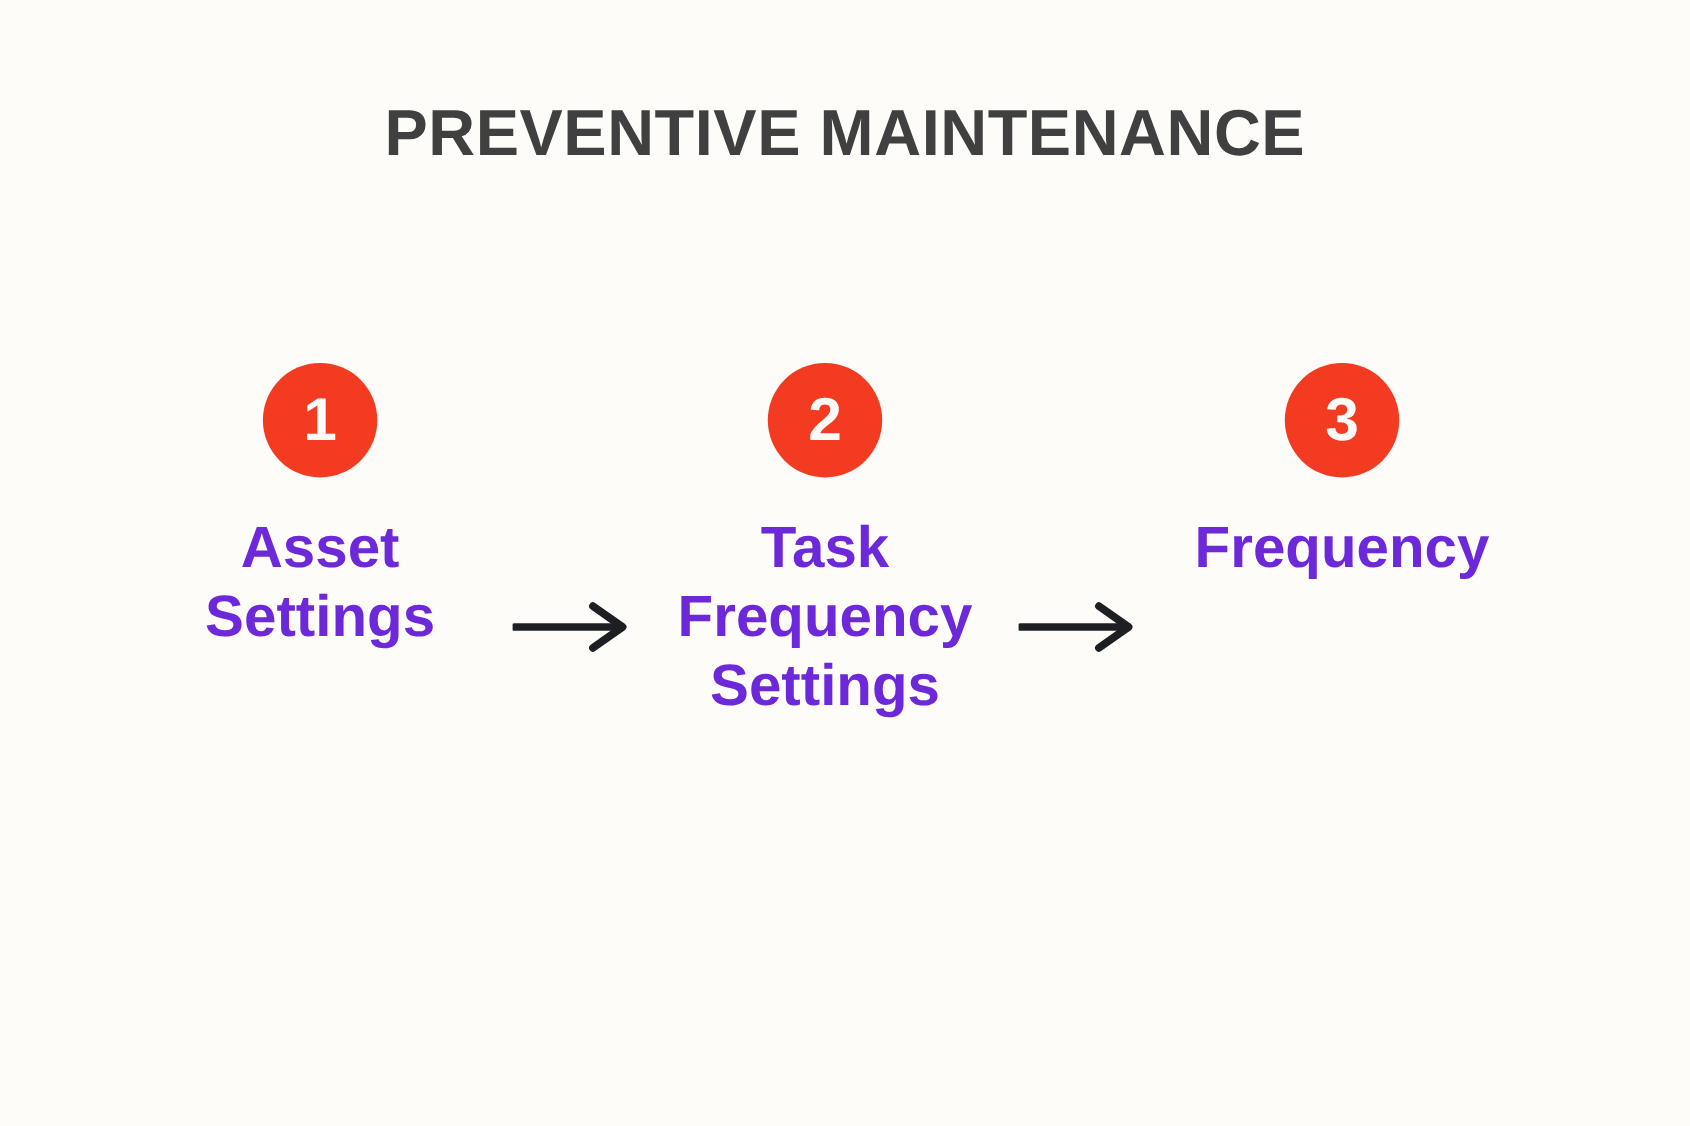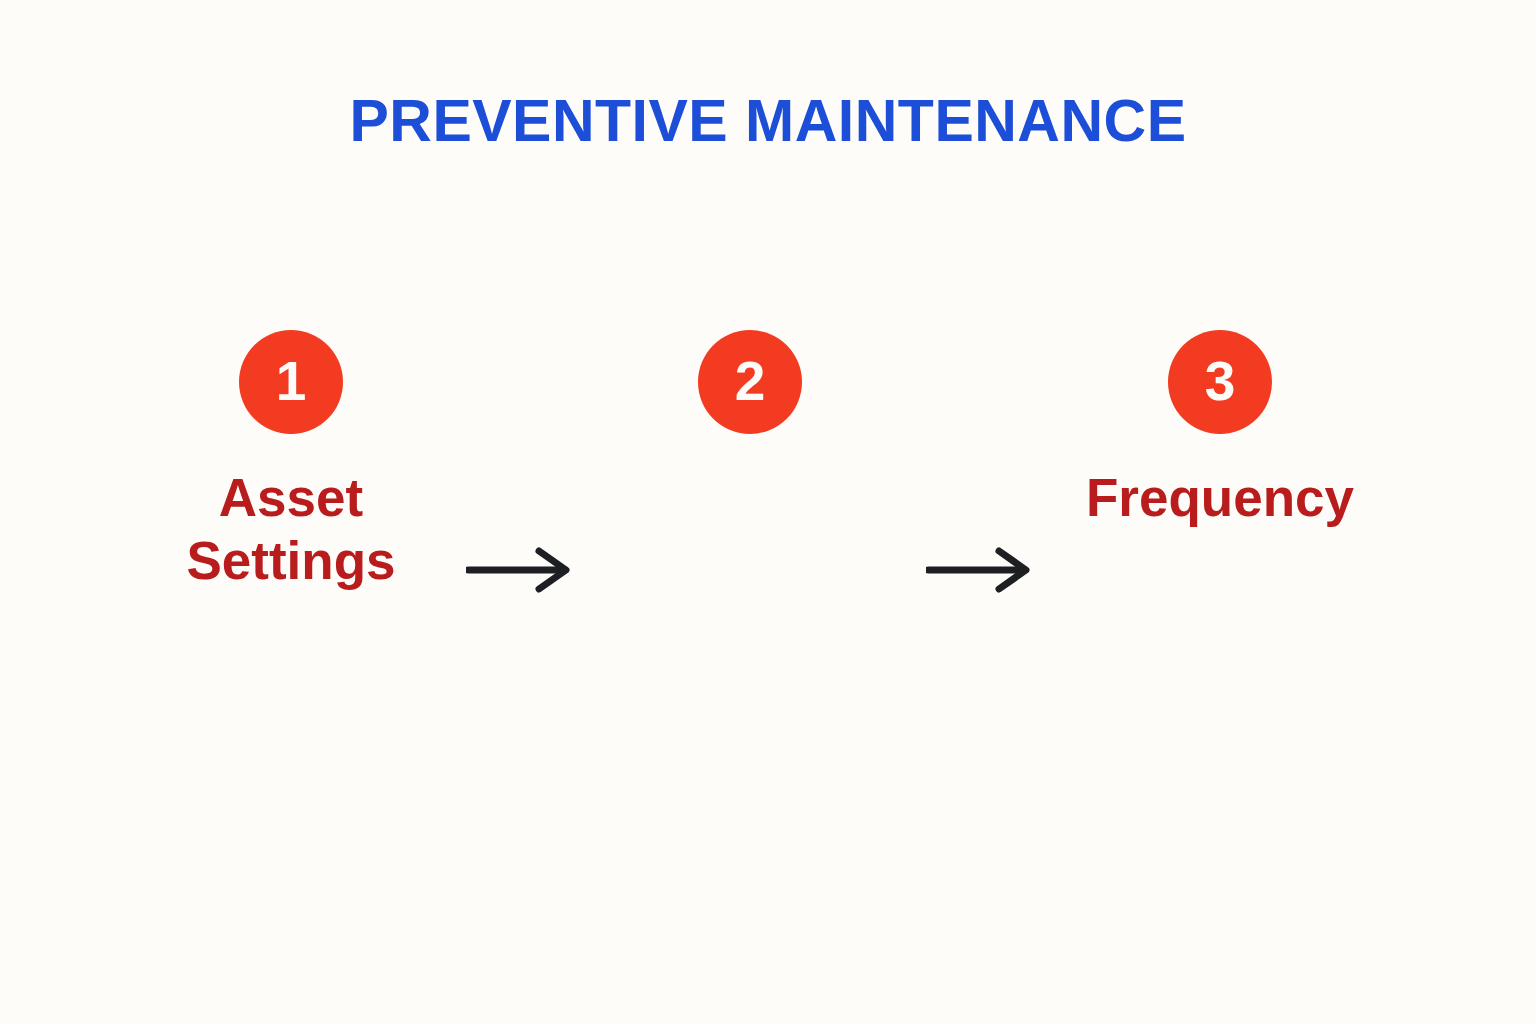--- a/index.html
+++ b/index.html
@@ -33,21 +33,21 @@
     width: 1536px;
     text-align: center;
   }
   .title-line {
     display: block;
     font-family: "Liberation Sans", sans-serif;
     font-weight: 700;
     font-size: 59px;
     line-height: 66px;
     letter-spacing: 0.5px;
-    color: #1d4ed8;
+    color: #404040;
     white-space: nowrap;
   }
 
   
   .flow {
     position: absolute;
     left: 0;
     top: 330px;
     width: 1536px;
     height: 400px;
@@ -84,21 +84,21 @@
     display: block;
     transform: translateY(-1px);
   }
 
   .step-label {
     margin-top: 32px;
     font-family: "Liberation Sans", sans-serif;
     font-weight: 700;
     font-size: 53px;
     line-height: 63px;
-    color: #b91c1c;
+    color: #6d28d9;
   }
   .step-label .lbl-line {
     display: block;
     white-space: nowrap;
   }
 
   
   .arrow {
     position: absolute;
     top: 216px;
@@ -134,20 +134,25 @@
       <svg width="104" height="48" viewBox="0 0 104 48" fill="none" xmlns="http://www.w3.org/2000/svg" aria-hidden="true">
         <path d="M2 24 H92" stroke="#1d1f22" stroke-width="7" stroke-linecap="round"></path>
         <path d="M73 5 L100 24 L73 43" stroke="#1d1f22" stroke-width="7" stroke-linecap="round" stroke-linejoin="round" fill="none"></path>
       </svg>
     </div>
 
     <div class="step step-2">
       <div class="badge">
         <span class="badge-num">2</span>
       </div>
+      <div class="step-label">
+        <span class="lbl-line">Task</span>
+        <span class="lbl-line">Frequency</span>
+        <span class="lbl-line">Settings</span>
+      </div>
     </div>
 
     <div class="arrow arrow-2">
       <svg width="104" height="48" viewBox="0 0 104 48" fill="none" xmlns="http://www.w3.org/2000/svg" aria-hidden="true">
         <path d="M2 24 H92" stroke="#1d1f22" stroke-width="7" stroke-linecap="round"></path>
         <path d="M73 5 L100 24 L73 43" stroke="#1d1f22" stroke-width="7" stroke-linecap="round" stroke-linejoin="round" fill="none"></path>
       </svg>
     </div>
 
     <div class="step step-3">

